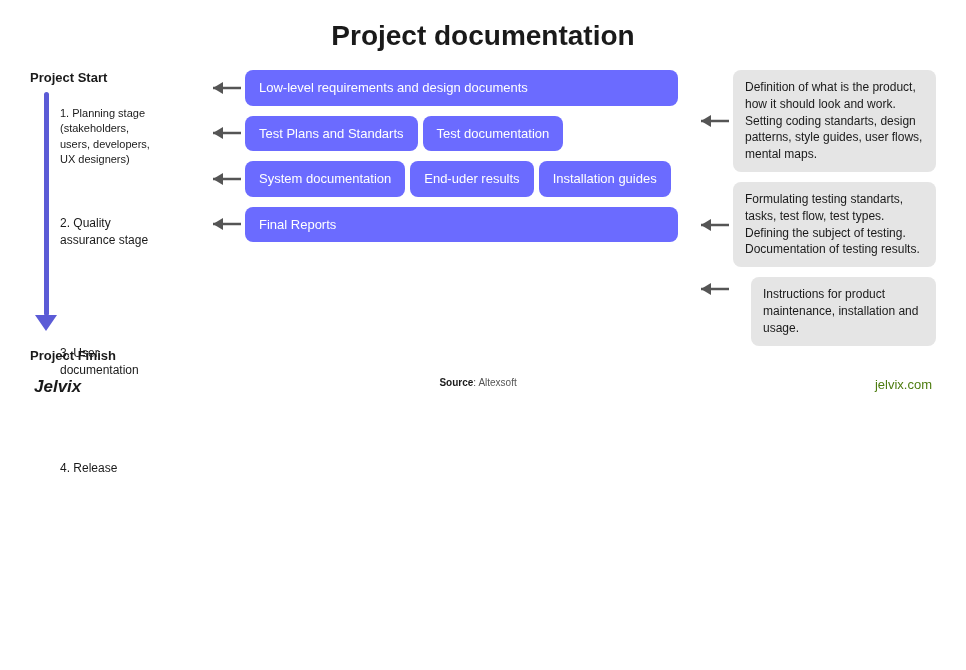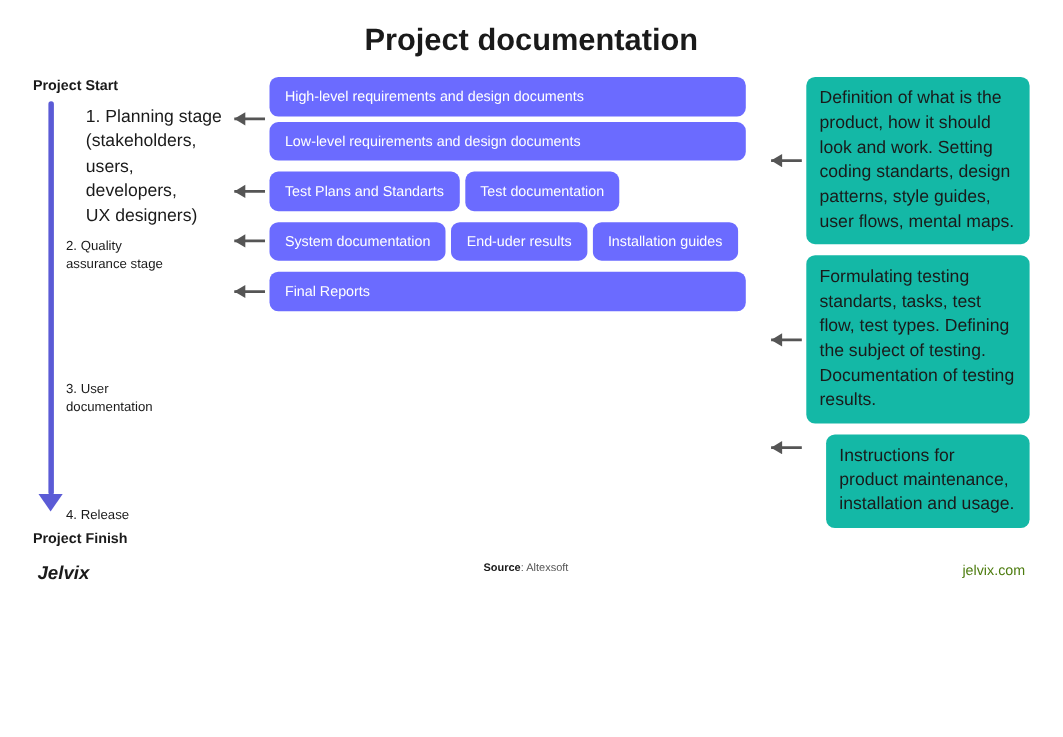--- a/index.html
+++ b/index.html
@@ -32,45 +32,45 @@
       background: #6b6bff;
       color: #ffffff;
       border-radius: 8px;
       padding: 9px 14px;
       font-size: 13px;
       font-weight: 400;
       line-height: 1.35;
     }
 
     .desc-box {
-      background: #14b8a6;
+      background: #e5e5e5;
       color: #1a1a1a;
       border-radius: 8px;
       padding: 9px 12px;
-      font-size: 16px;
+      font-size: 12px;
       line-height: 1.4;
       flex: 1;
     }
   </style>
 </head>
 <body>
 
 <div class="page">
   <h1 class="title">Project documentation</h1>
 
   <div style="display:flex; width:100%; position:relative;">
 
     <div style="width:165px; position:relative; flex-shrink:0; padding-top:5px;">
       <div style="font-weight:700; font-size:13px; color:#1a1a1a; position:absolute; top:0; left:0;">Project Start</div>
 
       <div style="position:absolute; left:14px; top:22px; bottom:55px; width:5px; background:#5b5bd6; border-radius:3px;"></div>
 
       <div style="position:absolute; left:5px; bottom:40px; width:0; height:0; border-left:11px solid transparent; border-right:11px solid transparent; border-top:16px solid #5b5bd6;"></div>
 
-      <div style="position:absolute; left:30px; top:26px; font-size:16px; color:#1a1a1a; line-height:1.4; width:130px;margin-left:18px;">
+      <div style="position:absolute; left:30px; top:36px; font-size:11px; color:#1a1a1a; line-height:1.4; width:130px;">
         1. Planning stage<br>(stakeholders,<br>users, developers,<br>UX designers)
       </div>
 
       <div style="position:absolute; left:30px; top:145px; font-size:12px; color:#1a1a1a; line-height:1.4; width:130px;">
         2. Quality<br>assurance stage
       </div>
 
       <div style="position:absolute; left:30px; top:275px; font-size:12px; color:#1a1a1a; line-height:1.4; width:130px;">
         3. User<br>documentation
       </div>
@@ -87,21 +87,20 @@
       <div style="margin-bottom:10px;">
         <div style="display:flex; align-items:center; gap:4px;">
 
           <div style="width:38px; flex-shrink:0; position:relative; height:24px;">
             <svg width="38" height="24" viewBox="0 0 38 24">
               <line x1="38" y1="12" x2="10" y2="12" stroke="#555" stroke-width="2.5"></line>
               <polygon points="10,12 20,6 20,18" fill="#555"></polygon>
             </svg>
           </div>
           <div style="flex:1; display:flex; flex-direction:column; gap:5px;">
-            <div class="doc-box">High-level requirements and design documents</div>
             <div class="doc-box">Low-level requirements and design documents</div>
           </div>
         </div>
       </div>
 
       <div style="margin-bottom:10px;">
         <div style="display:flex; align-items:center; gap:4px;">
           <div style="width:38px; flex-shrink:0; position:relative; height:24px;">
             <svg width="38" height="24" viewBox="0 0 38 24">
               <line x1="38" y1="12" x2="10" y2="12" stroke="#555" stroke-width="2.5"></line>

